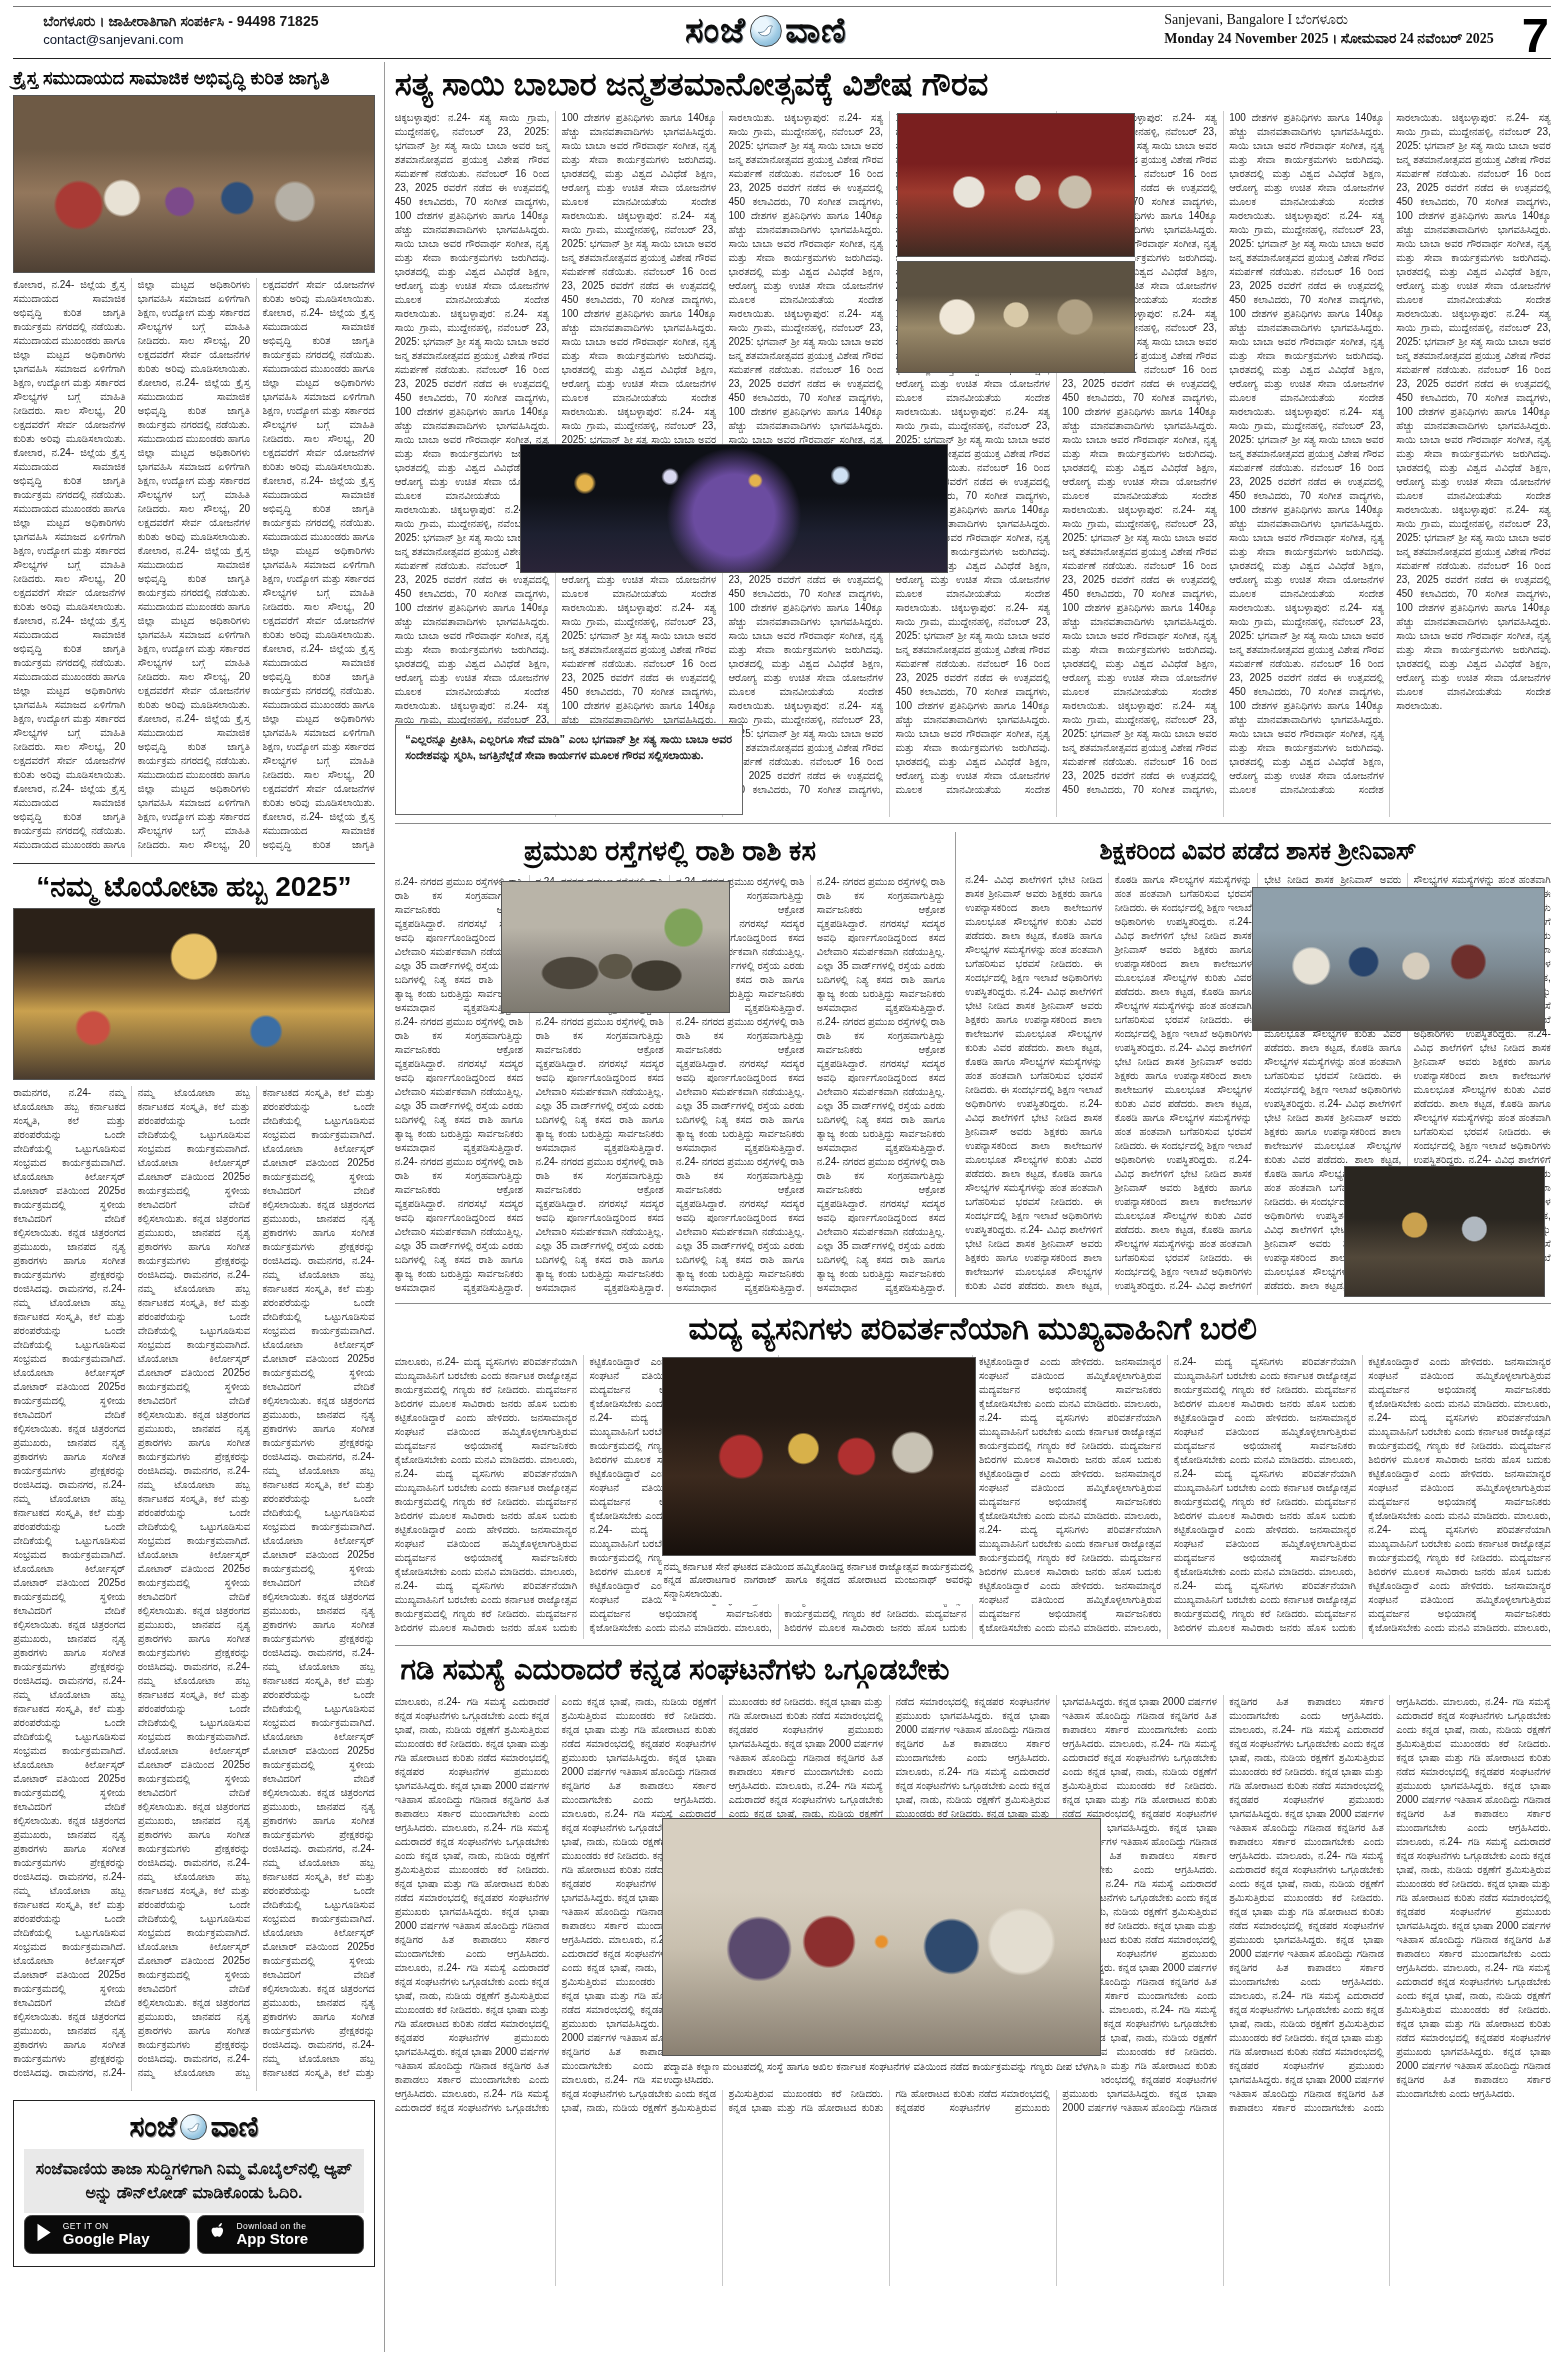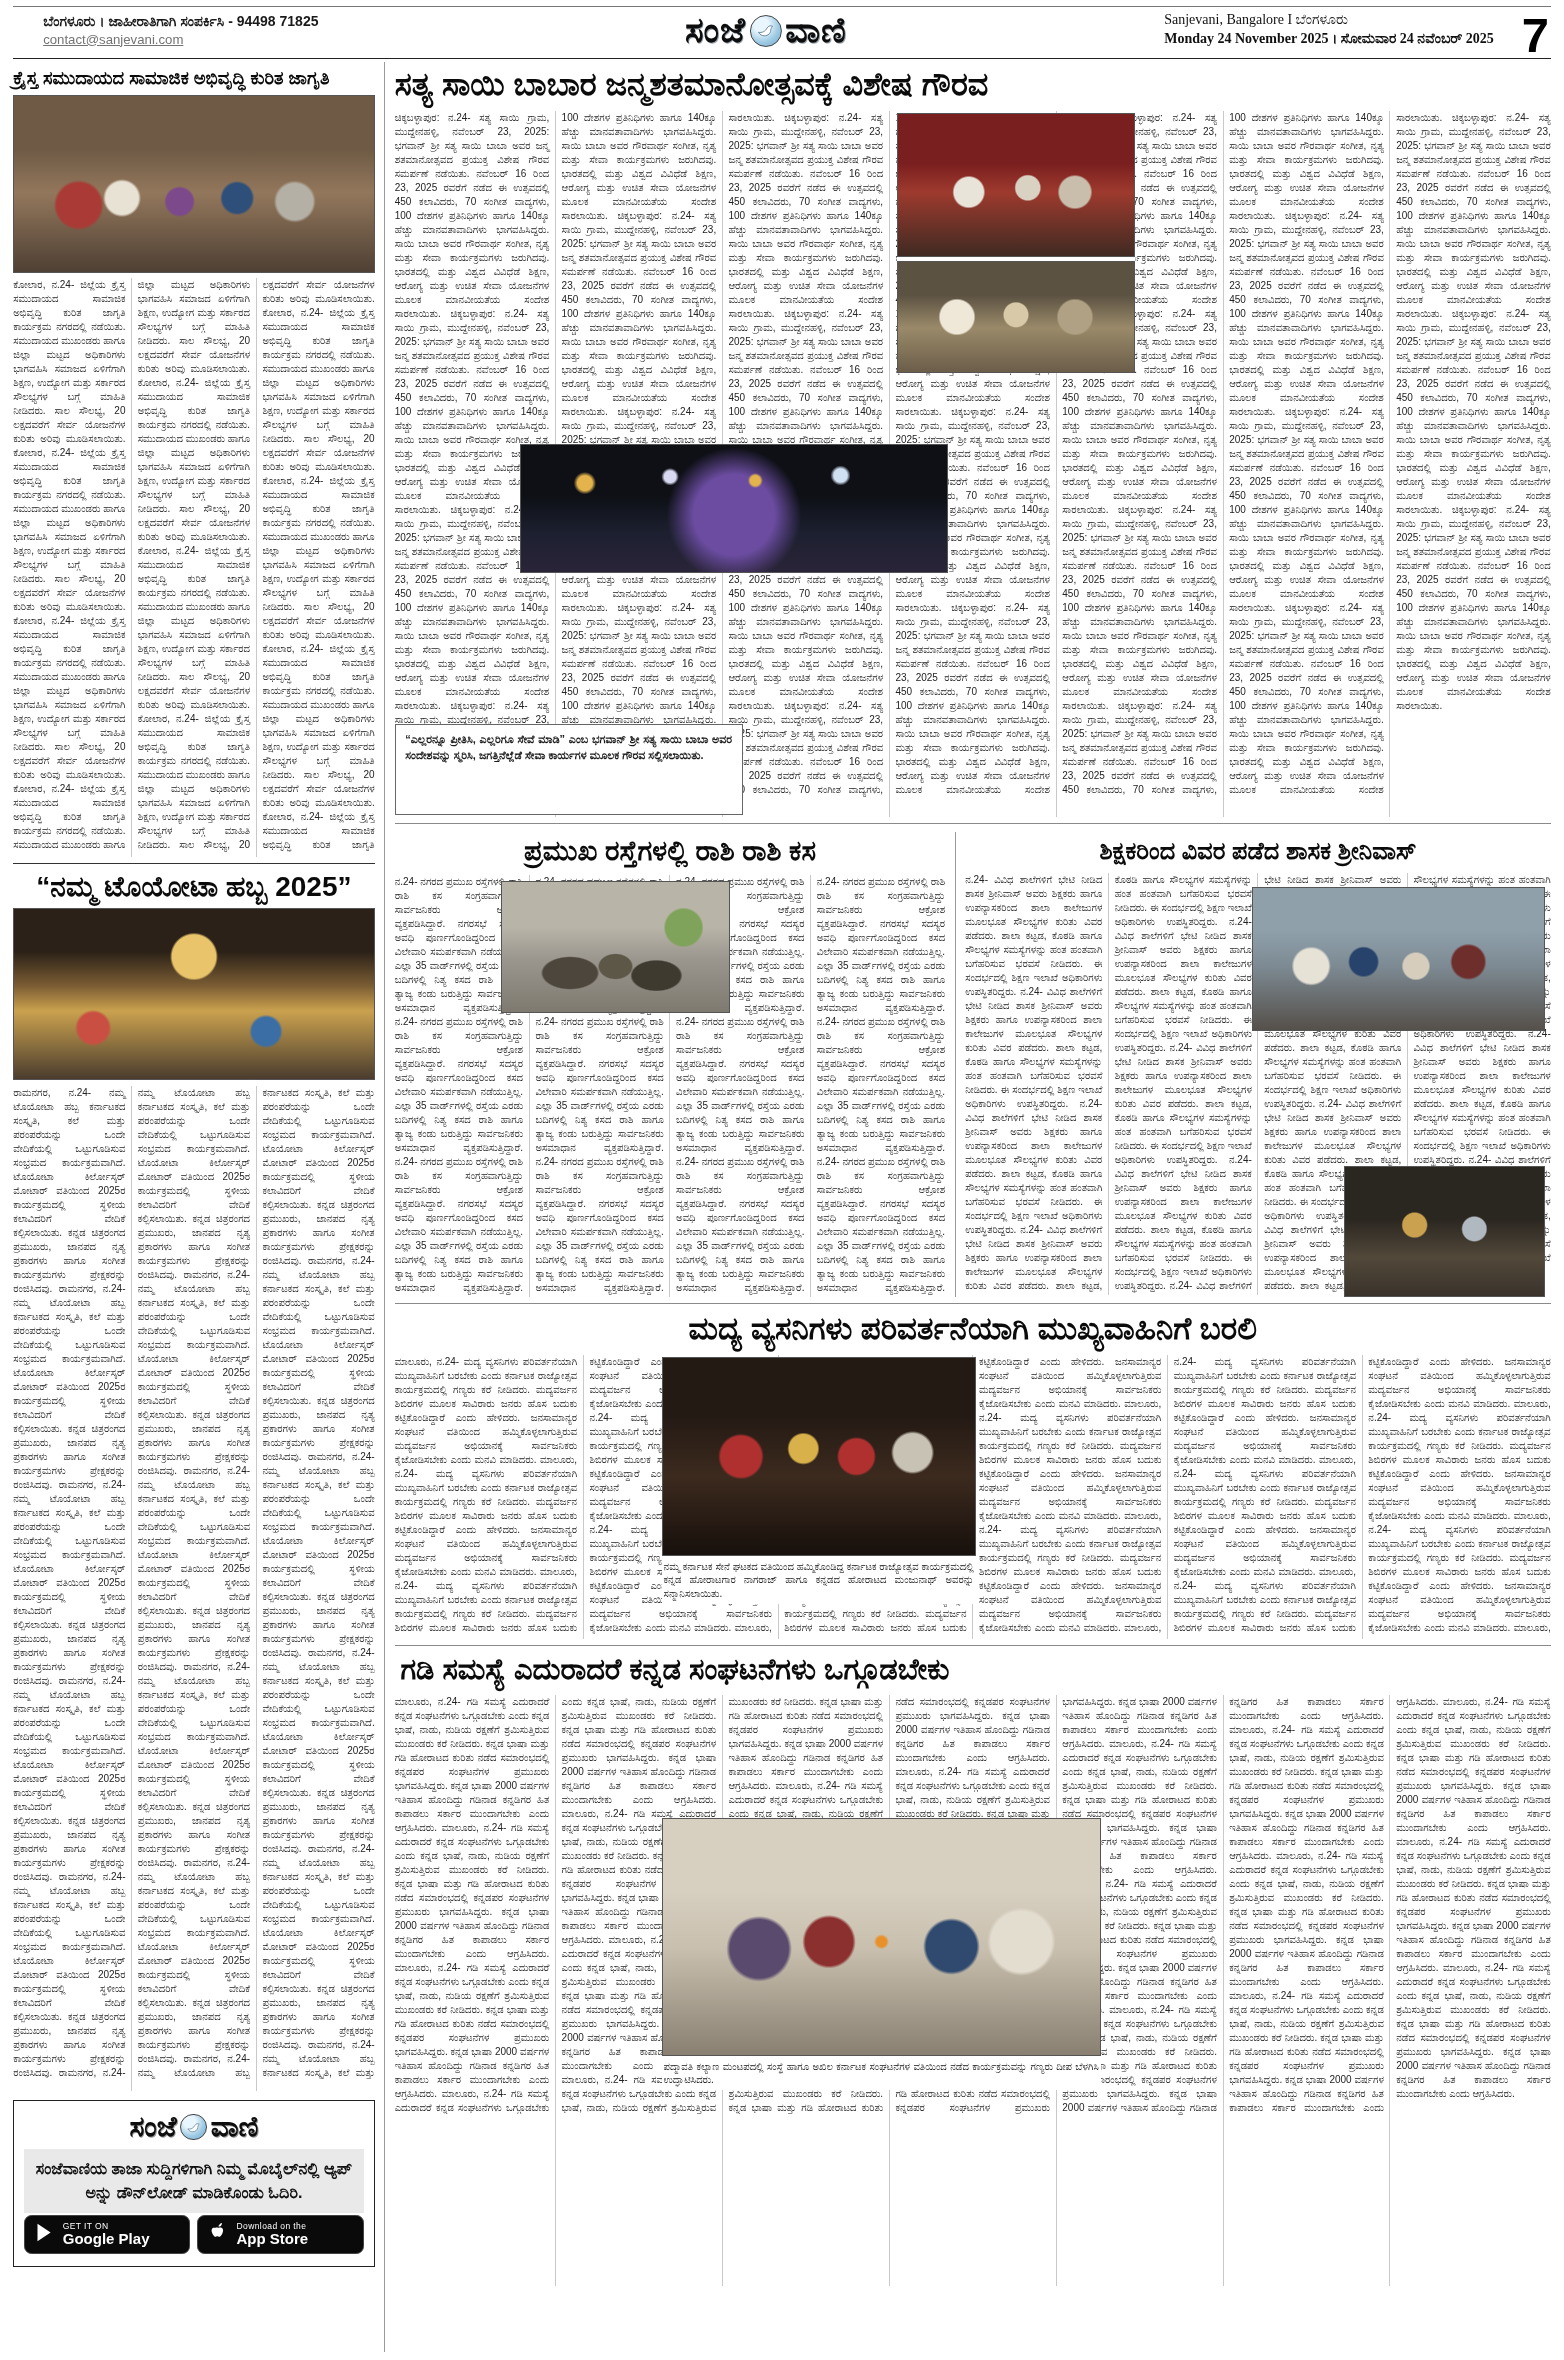--- a/index.html
+++ b/index.html
@@ -4,21 +4,21 @@
 <style>
   * { margin:0; padding:0; box-sizing:border-box; }
   html,body { width:1564px; height:2360px; background:#fff; overflow:hidden;
               font-family:"Liberation Sans", sans-serif; color:#1a1a1a; }
   .page { width:1564px; height:2360px; padding:5.7px 13.2px 0 13.2px; position:relative; }
 
   
   .hdr { position:relative; height:53px; border-top:0.9px solid #777; border-bottom:1.9px solid #222; }
   .hdr-left { position:absolute; left:30px; top:5.7px; line-height:1.3; }
   .hdr-left .l1 { font-size:14px; font-weight:700; }
-  .hdr-left .l2 { font-size:13.2px; color:#737373;text-decoration:underline; }
+  .hdr-left .l2 { font-size:13.2px; color:#0f172a; }
   .masthead { position:absolute; left:50%; top:3.8px; transform:translateX(-60%);
               display:flex; align-items:center; gap:3.8px; }
   .masthead .word { font-size:35px; font-weight:900; letter-spacing:0.9px; color:#0d0d0d;
                     text-shadow:0.9px 0.9px 0 #9aa4ad; }
   .emblem { width:32px; height:32px; border-radius:50%;
             background:radial-gradient(circle at 35% 30%, #eaf6fd 0 25%, #9fcbe4 60%, #6fa7c9 100%);
             border:1.9px solid #444; display:flex; align-items:center; justify-content:center; }
   .hdr-right { position:absolute; right:57px; top:4.7px; text-align:left; line-height:1.35;font-family:Liberation Serif, serif; }
   .hdr-right .r1 { font-size:14px; color:#111; }
   .hdr-right .r2 { font-size:14px; font-weight:700; color:#111; }

